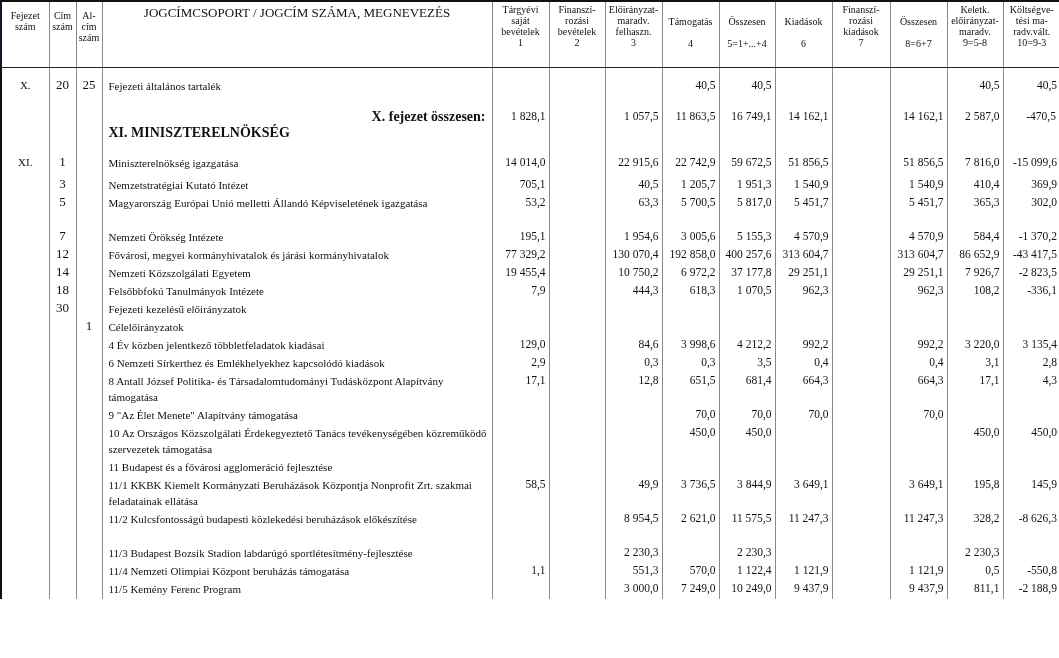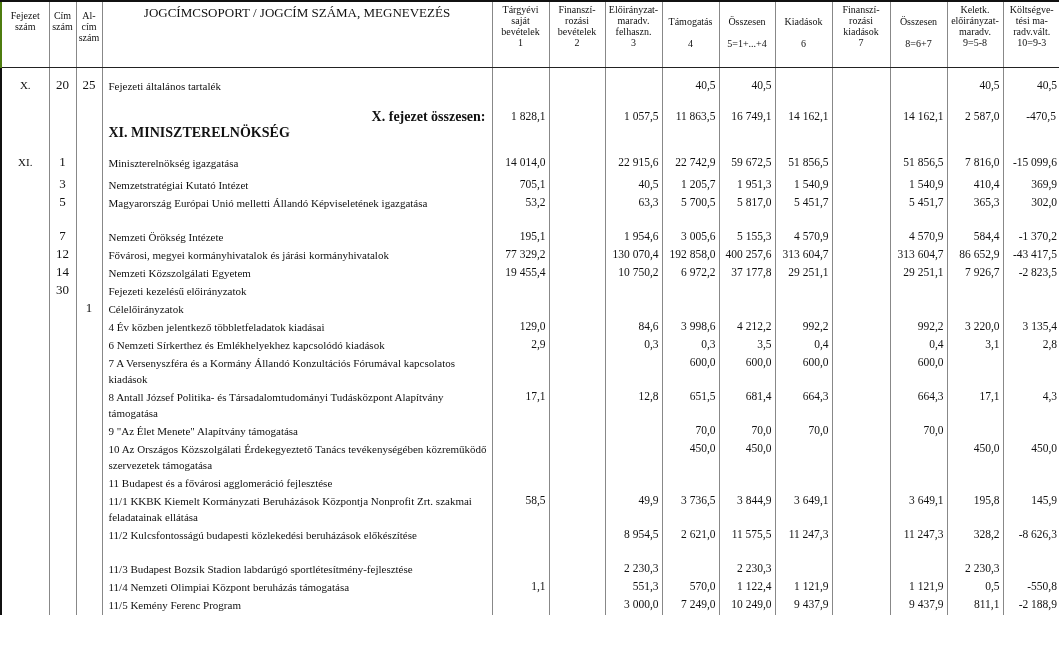--- a/index.html
+++ b/index.html
@@ -33,21 +33,21 @@
     font-size: 10px;
     line-height: 11px;
     vertical-align: top;
     text-align: center;
     padding: 2px 1px 2px 1px;
     border-left: 1px solid #888;
     border-bottom: 1px solid #222;
     border-top: 2px solid #111;
     height: 49px;
   }
-  thead th.first { border-left: 2px solid #4d7c0f; padding-top: 8px; }
+  thead th.first { border-left: 2px solid #0f172a; padding-top: 8px; }
   thead th.desc { font-size: 13px; line-height: 15px; padding-top: 3px; }
   thead th .num { display: block; }
 
   tbody td {
     font-size: 12px;
     line-height: 14px;
     padding: 0 3px;
     border-left: 1px solid #888;
     vertical-align: top;
   }
@@ -245,20 +245,36 @@
         <td class="n">6 972,2</td>
         <td class="n">37 177,8</td>
         <td class="n">29 251,1</td>
         <td class="n"></td>
         <td class="n">29 251,1</td>
         <td class="n">7 926,7</td>
         <td class="n">-2 823,5</td>
       </tr>
       <tr>
         <td class="fz"></td>
+        <td class="cim">18</td>
+        <td class="alcim"></td>
+        <td class="desc">Felsőbbfokú Tanulmányok Intézete</td>
+        <td class="n">7,9</td>
+        <td class="n"></td>
+        <td class="n">444,3</td>
+        <td class="n">618,3</td>
+        <td class="n">1 070,5</td>
+        <td class="n">962,3</td>
+        <td class="n"></td>
+        <td class="n">962,3</td>
+        <td class="n">108,2</td>
+        <td class="n">-336,1</td>
+      </tr>
+      <tr>
+        <td class="fz"></td>
         <td class="cim">30</td>
         <td class="alcim"></td>
         <td class="desc">Fejezeti kezelésű előirányzatok</td>
         <td class="n"></td>
         <td class="n"></td>
         <td class="n"></td>
         <td class="n"></td>
         <td class="n"></td>
         <td class="n"></td>
         <td class="n"></td>
@@ -311,36 +327,20 @@
         <td class="n">0,4</td>
         <td class="n"></td>
         <td class="n">0,4</td>
         <td class="n">3,1</td>
         <td class="n">2,8</td>
       </tr>
       <tr class="r-tall">
         <td class="fz"></td>
         <td class="cim"></td>
         <td class="alcim"></td>
-        <td class="desc">7 A Versenyszféra és a Kormány Állandó Konzultációs Fórumával kapcsolatos kiadások</td>
-        <td class="n"></td>
-        <td class="n"></td>
-        <td class="n"></td>
-        <td class="n">600,0</td>
-        <td class="n">600,0</td>
-        <td class="n">600,0</td>
-        <td class="n"></td>
-        <td class="n">600,0</td>
-        <td class="n"></td>
-        <td class="n"></td>
-      </tr>
-      <tr class="r-tall">
-        <td class="fz"></td>
-        <td class="cim"></td>
-        <td class="alcim"></td>
         <td class="desc">8 Antall József Politika- és Társadalomtudományi Tudásközpont Alapítvány támogatása</td>
         <td class="n">17,1</td>
         <td class="n"></td>
         <td class="n">12,8</td>
         <td class="n">651,5</td>
         <td class="n">681,4</td>
         <td class="n">664,3</td>
         <td class="n"></td>
         <td class="n">664,3</td>
         <td class="n">17,1</td>

